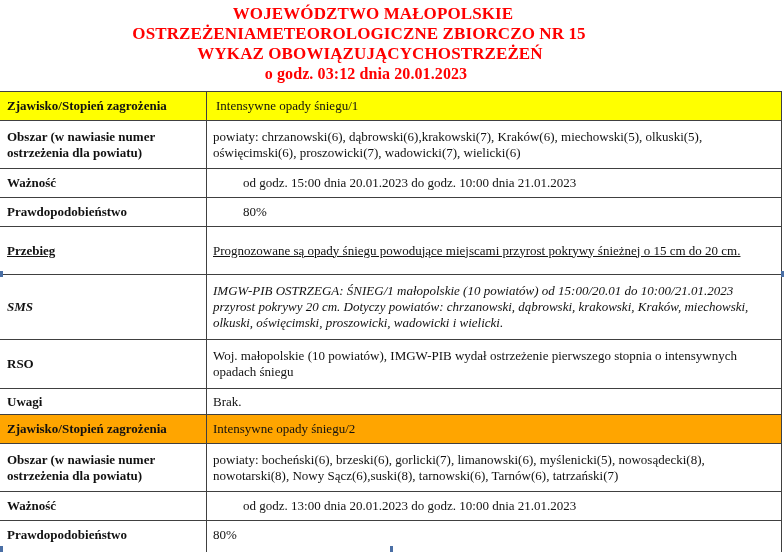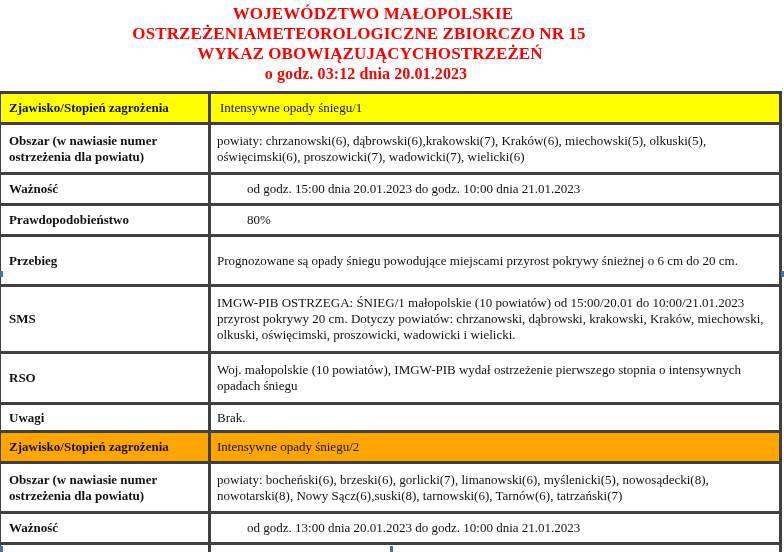--- a/index.html
+++ b/index.html
@@ -38,42 +38,42 @@
 
     table.warn {
       position: absolute;
       left: -2px;
       top: 91px;
       width: 784px;
       border-collapse: collapse;
       table-layout: fixed;
     }
     table.warn td {
-      border: 3px solid #404040;
+      border: 1px solid #404040;
       padding: 0 6px;
       vertical-align: middle;
       font-size: 13px;
       line-height: 16px;
     }
     table.warn td.label {
       width: 193px;
       font-weight: bold;
       font-size: 13px;
       padding-left: 8px;
     }
     table.warn td.value {
       font-weight: normal;
     }
     tr.yellow td { background: #ffff00; padding-left: 9px; }
     tr.orange td { background: #ffa500; }
     tr.hdr td { height: 28px; }
     tr.r2 td { height: 47px; }
     tr.r1 td { height: 28px; padding-left: 36px; }
-    tr.rTall td { height: 47px; }
-    tr.r3 td { height: 64px; }
+    tr.rTall td { height: 47px; text-decoration: underline; }
+    tr.r3 td { height: 64px; font-style: italic; }
     tr.r2b td { height: 48px; }
     tr.rU td { height: 25px; }
     tr.rLast td { height: 30px; vertical-align: top; padding-top: 6px; }
 
     .handle {
       position: absolute;
       width: 3px;
       height: 6px;
       background: #4a6fa5;
     }
@@ -102,21 +102,21 @@
     <tr class="r1">
       <td class="label">Ważność</td>
       <td class="value">od godz. 15:00 dnia 20.01.2023 do godz. 10:00 dnia 21.01.2023</td>
     </tr>
     <tr class="r1">
       <td class="label">Prawdopodobieństwo</td>
       <td class="value">80%</td>
     </tr>
     <tr class="rTall">
       <td class="label">Przebieg</td>
-      <td class="value">Prognozowane są opady śniegu  powodujące miejscami przyrost pokrywy śnieżnej  o 6 cm do 20 cm.</td>
+      <td class="value">Prognozowane są opady śniegu  powodujące miejscami przyrost pokrywy śnieżnej  o 15 cm do 20 cm.</td>
     </tr>
     <tr class="r3">
       <td class="label">SMS</td>
       <td class="value">IMGW-PIB OSTRZEGA: ŚNIEG/1  małopolskie (10 powiatów) od 15:00/20.01 do 10:00/21.01.2023 przyrost pokrywy 20 cm. Dotyczy powiatów: chrzanowski, dąbrowski, krakowski, Kraków, miechowski, olkuski, oświęcimski,  proszowicki, wadowicki i wielicki.</td>
     </tr>
     <tr class="r2b">
       <td class="label">RSO</td>
       <td class="value">Woj. małopolskie (10 powiatów), IMGW-PIB wydał ostrzeżenie pierwszego stopnia o intensywnych opadach śniegu</td>
     </tr>
     <tr class="rU">

